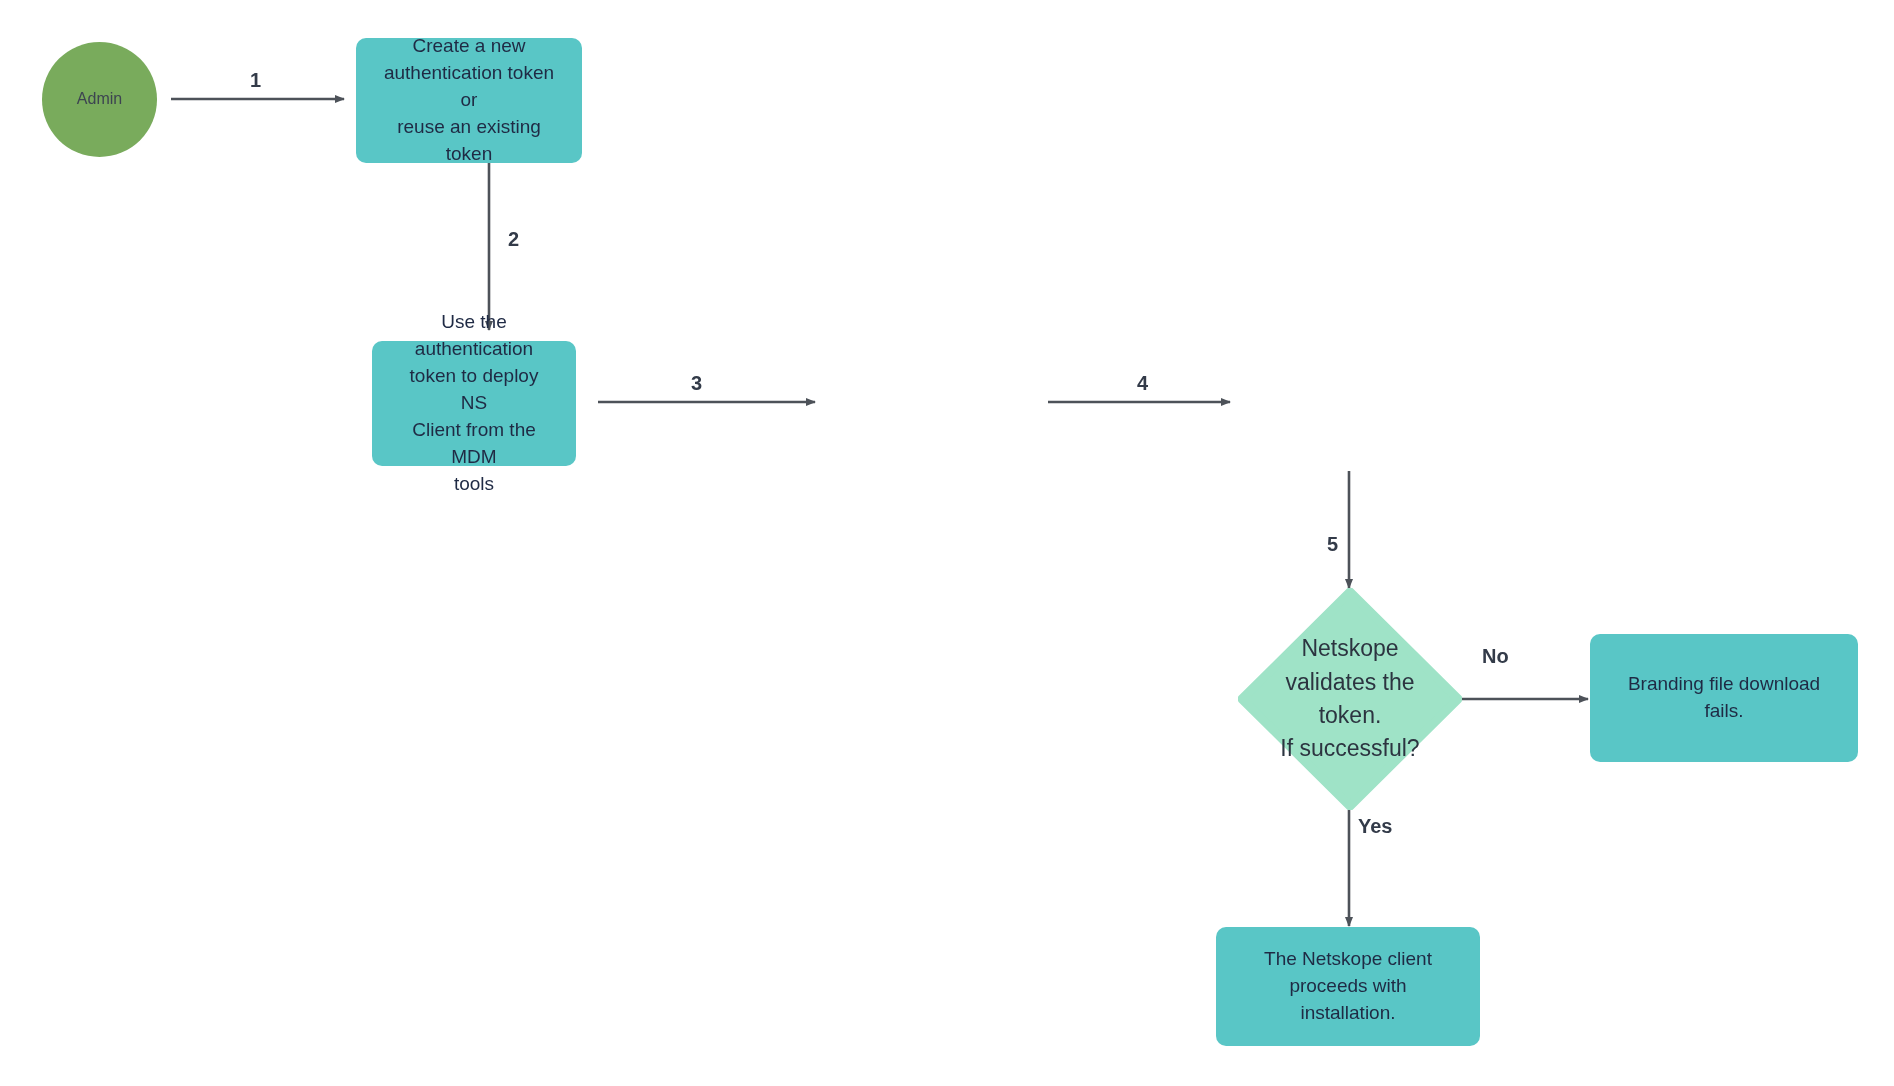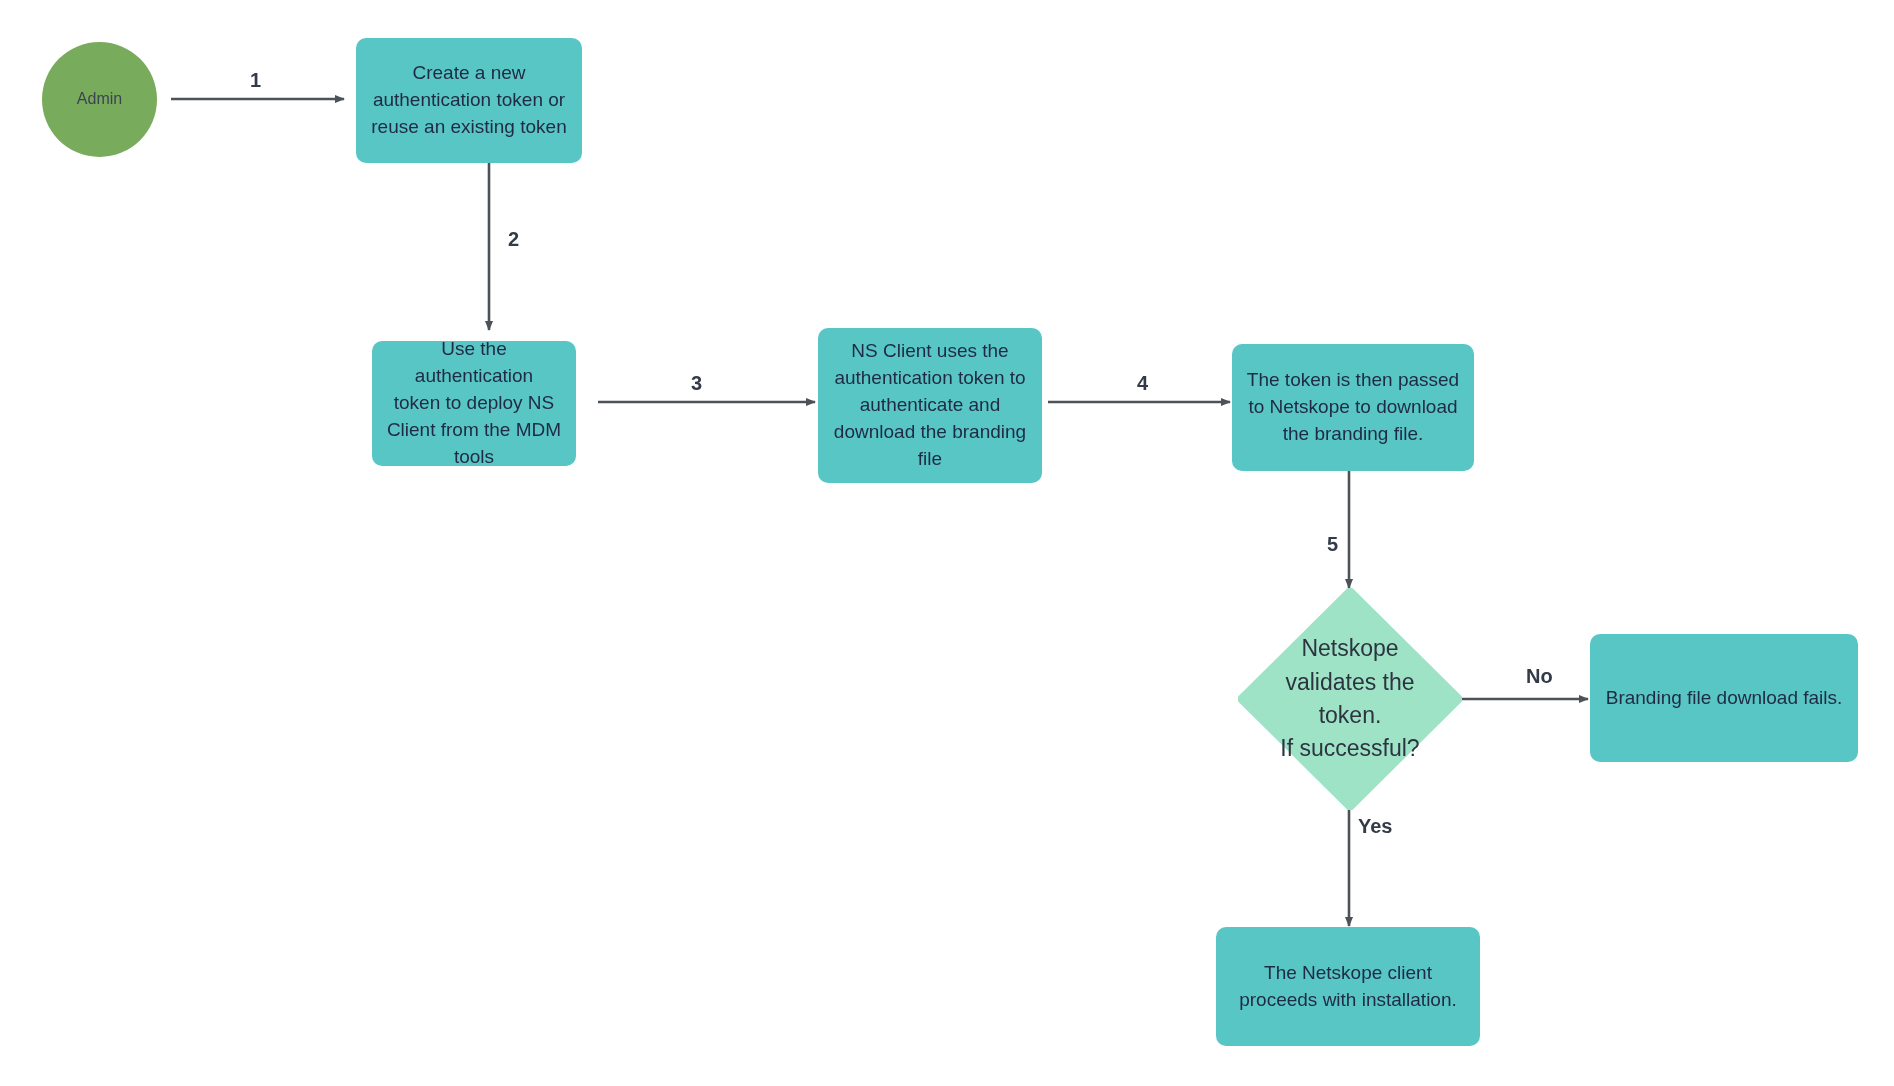--- a/index.html
+++ b/index.html
@@ -21,21 +21,21 @@
   .node {
     position: absolute;
     box-sizing: border-box;
     display: flex;
     align-items: center;
     justify-content: center;
     text-align: center;
     color: #1f2a44;
     font-size: 19px;
     line-height: 1.42;
-    padding: 6px 10px;
+    padding: 6px 24px;
     white-space: pre-line;
   }
   .rect {
     background: #59c6c6;
     border-radius: 10px;
   }
   .circle {
     background: #79ab5c;
     border-radius: 50%;
     color: #3d4451;
@@ -124,33 +124,21 @@
 reuse an existing token</span>
   </div>
 
   <div class="node rect" style="left:372px; top:341px; width:204px; height:125px;">
     <span>Use the authentication
 token to deploy NS
 Client from the MDM
 tools</span>
   </div>
 
-  <div class="node rect" style="left:818px; top:328px; width:224px; height:155px;">
-    <span>NS Client uses the
-authentication token to
-authenticate and
-download the branding
-file</span>
-  </div>
 
-  <div class="node rect" style="left:1232px; top:344px; width:242px; height:127px;">
-    <span>The token is then passed
-to Netskope to download
-the branding file.</span>
-  </div>
 
   <div class="diamond-wrap" style="left:1238px; top:588px; width:224px; height:222px;">
     <svg class="diamond-shape" viewBox="0 0 224 222">
       <path d="M112 4 L220 111 L112 218 L4 111 Z" fill="#9fe3c7" stroke="none" stroke-linejoin="round" stroke-width="8"></path>
       <path d="M112 4 L220 111 L112 218 L4 111 Z" fill="none" stroke="#9fe3c7" stroke-linejoin="round" stroke-width="9"></path>
     </svg>
     <div class="diamond-label">
       <span>Netskope
 validates the
 token.
@@ -175,20 +163,20 @@
   </div>
   <div class="edge-label" style="left:691px; top:372px;">
     <span>3</span>
   </div>
   <div class="edge-label" style="left:1137px; top:372px;">
     <span>4</span>
   </div>
   <div class="edge-label" style="left:1327px; top:533px;">
     <span>5</span>
   </div>
-  <div class="edge-label" style="left:1482px; top:665px;margin-left:44px;">
+  <div class="edge-label" style="left:1482px; top:645px;">
     <span>No</span>
   </div>
   <div class="edge-label" style="left:1358px; top:815px;">
     <span>Yes</span>
   </div>
 
 </div>
 
 </body></html>

